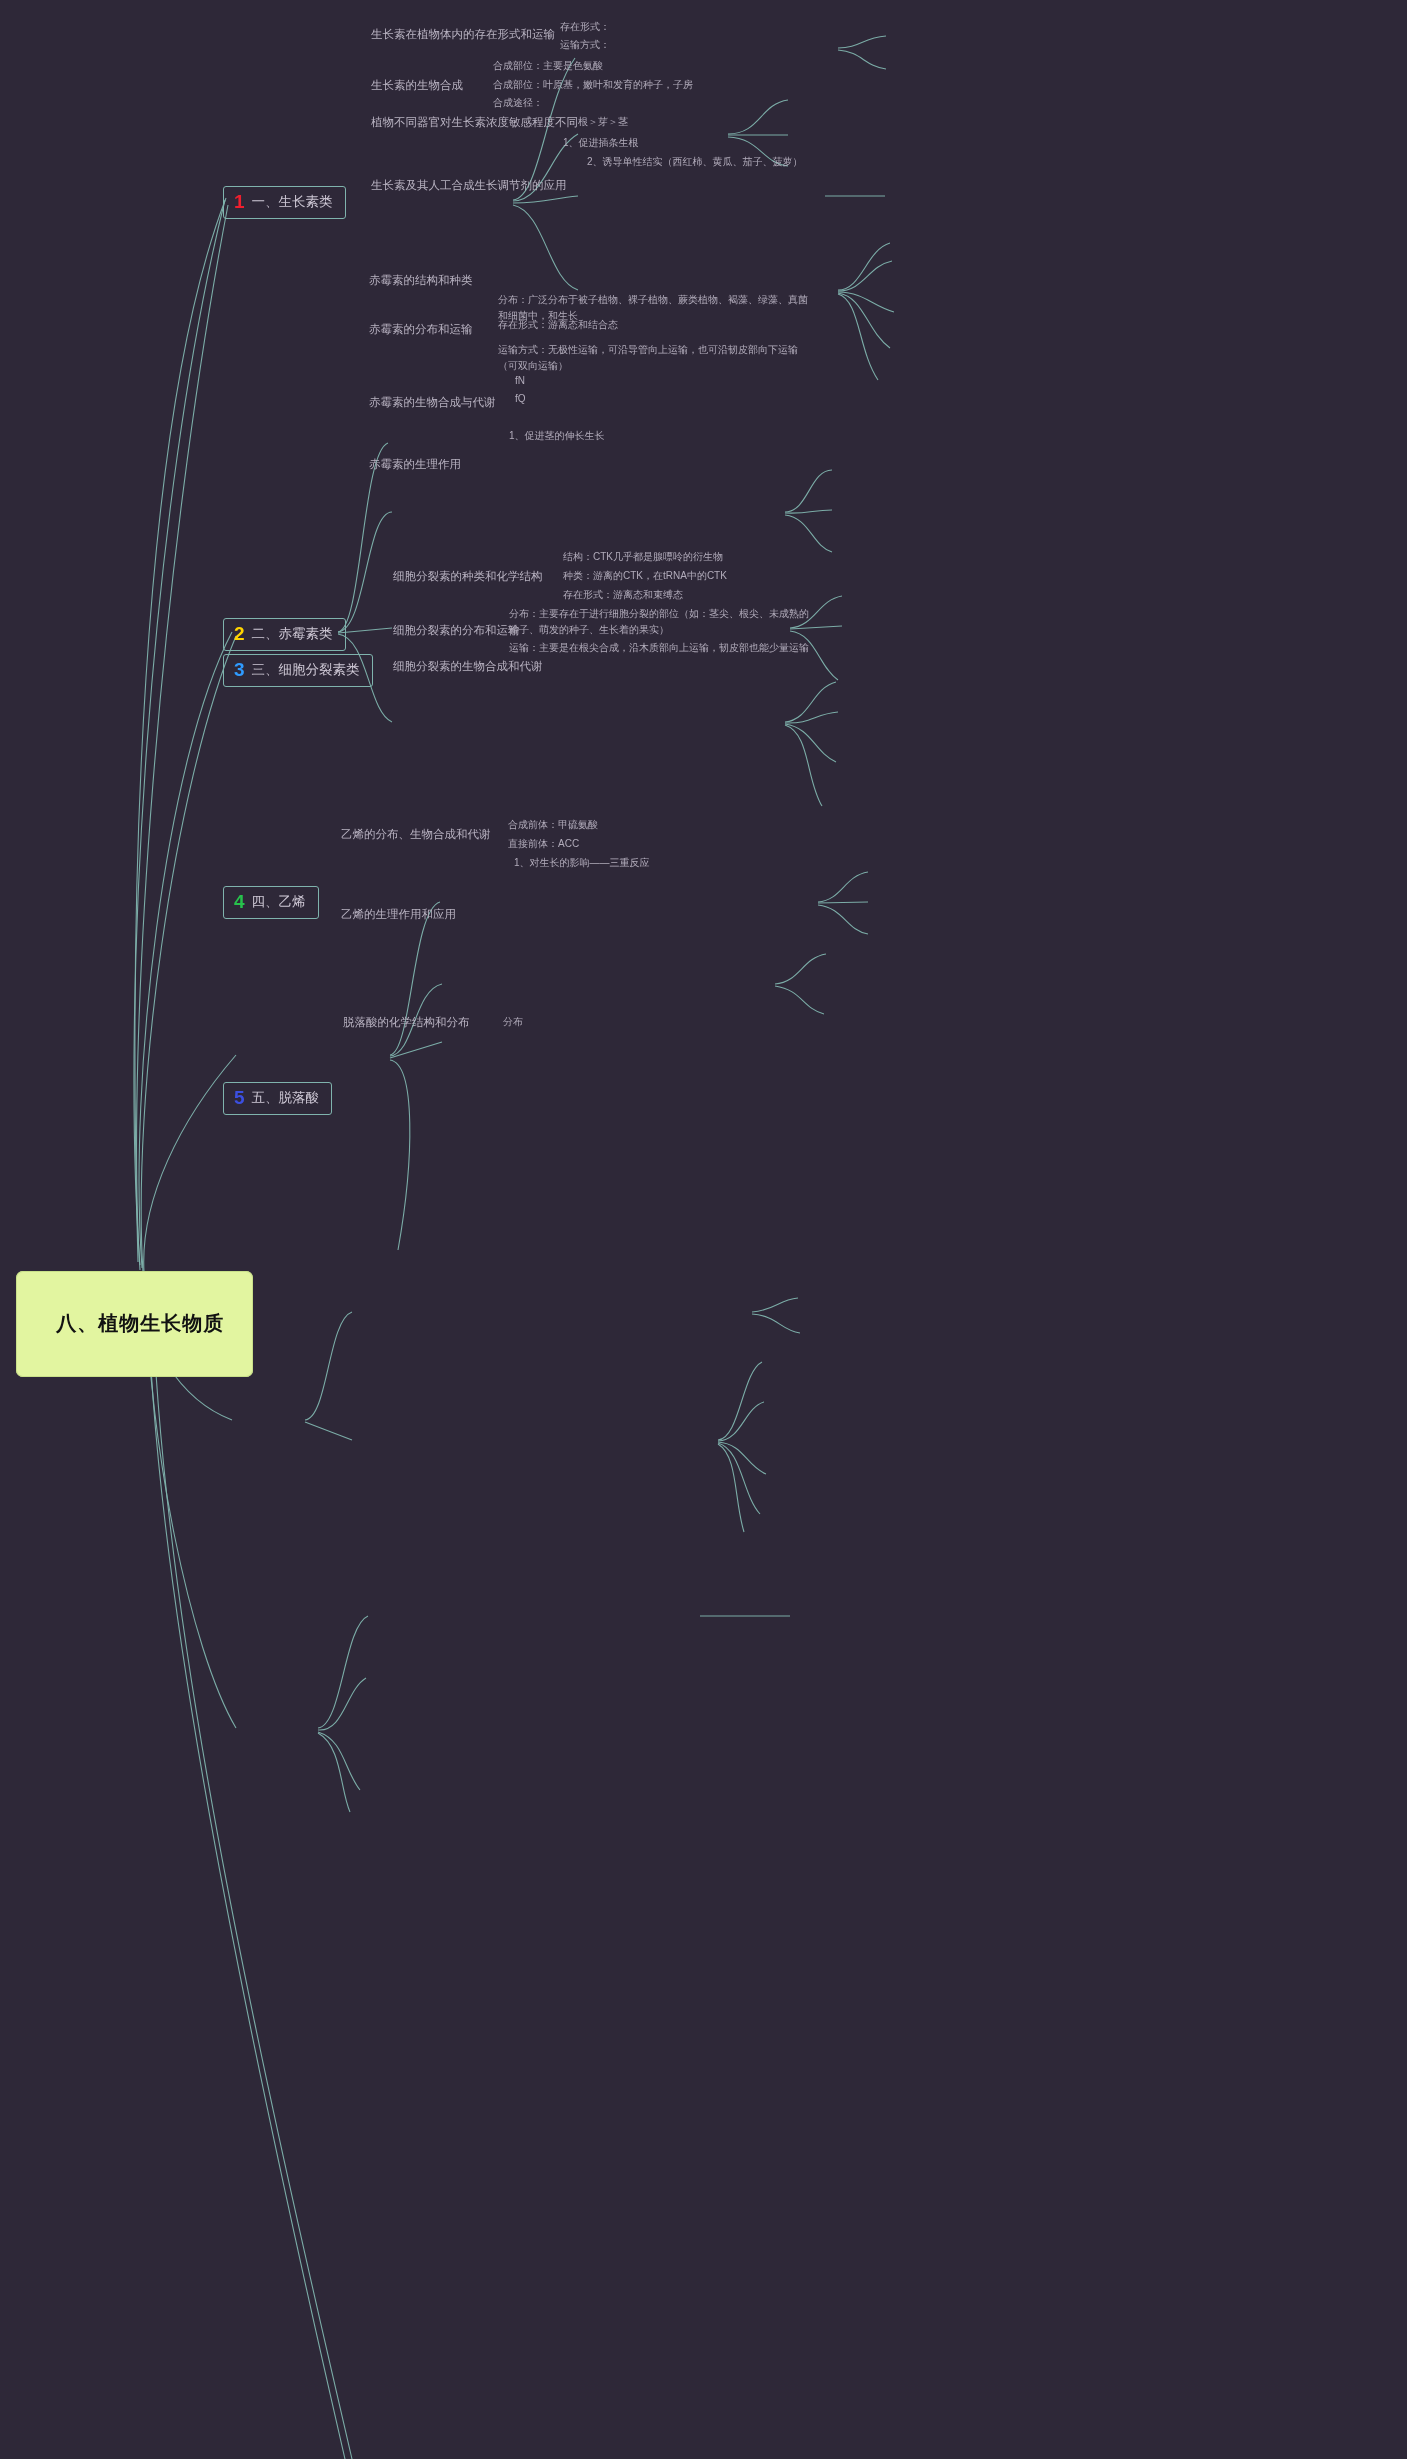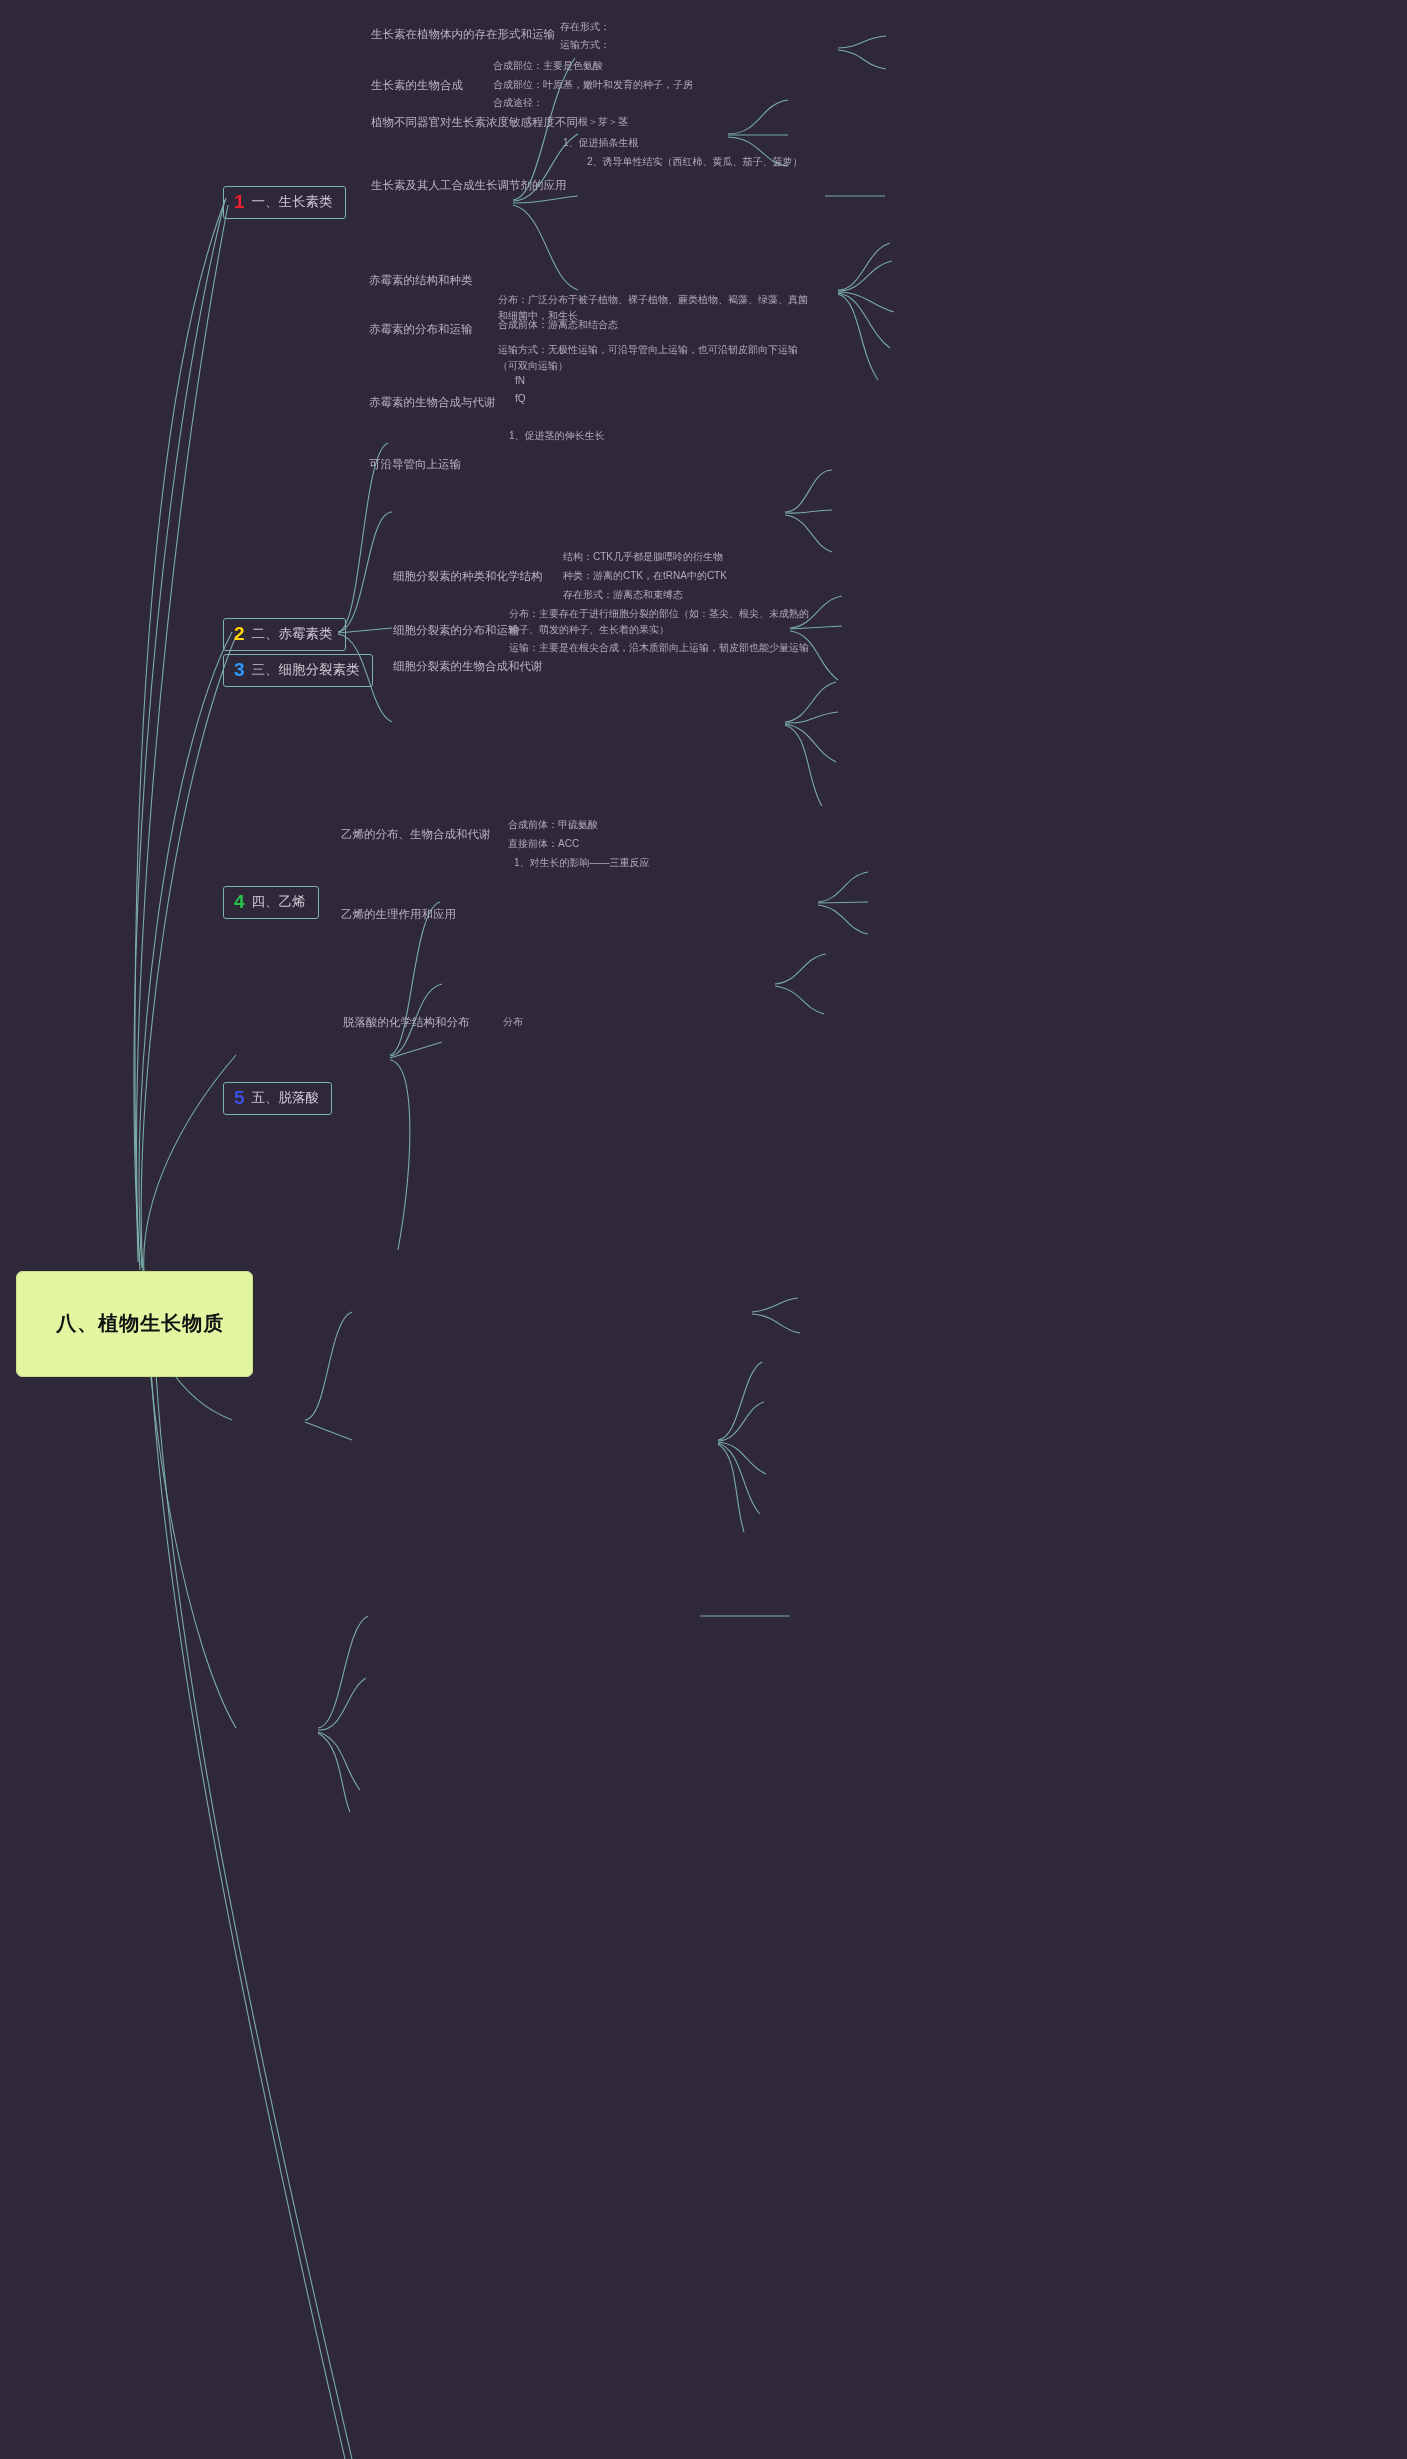--- a/index.html
+++ b/index.html
@@ -166,28 +166,28 @@
 
   <div class="node l1 n2" style="left:223px;top:618px;">
     <span class="num">2</span>
     <span>二、赤霉素类</span>
   </div>
 
   <div class="node l2" style="left:369px;top:272px;">赤霉素的结构和种类</div>
 
   <div class="node l2" style="left:369px;top:321px;">赤霉素的分布和运输</div>
   <div class="node l3 wrapped" style="left:498px;top:292px;">分布：广泛分布于被子植物、裸子植物、蕨类植物、褐藻、绿藻、真菌和细菌中，和生长</div>
-  <div class="node l3" style="left:498px;top:318px;">合成前体：游离态和结合态</div>
+  <div class="node l3" style="left:498px;top:318px;">存在形式：游离态和结合态</div>
   <div class="node l3 wrapped" style="left:498px;top:342px;">运输方式：无极性运输，可沿导管向上运输，也可沿韧皮部向下运输（可双向运输）</div>
 
   <div class="node l2" style="left:369px;top:394px;">赤霉素的生物合成与代谢</div>
   <div class="node l3" style="left:515px;top:374px;">fN</div>
   <div class="node l3" style="left:515px;top:392px;">fQ</div>
 
-  <div class="node l2" style="left:369px;top:456px;">可沿导管向上运输</div>
+  <div class="node l2" style="left:369px;top:456px;">赤霉素的生理作用</div>
   <div class="node l3" style="left:509px;top:429px;">1、促进茎的伸长生长</div>
 
   <div class="node l1 n3" style="left:223px;top:654px;">
     <span class="num">3</span>
     <span>三、细胞分裂素类</span>
   </div>
 
   <div class="node l2" style="left:393px;top:568px;">细胞分裂素的种类和化学结构</div>
   <div class="node l3" style="left:563px;top:550px;">结构：CTK几乎都是腺嘌呤的衍生物</div>
   <div class="node l3" style="left:563px;top:569px;">种类：游离的CTK，在tRNA中的CTK</div>

